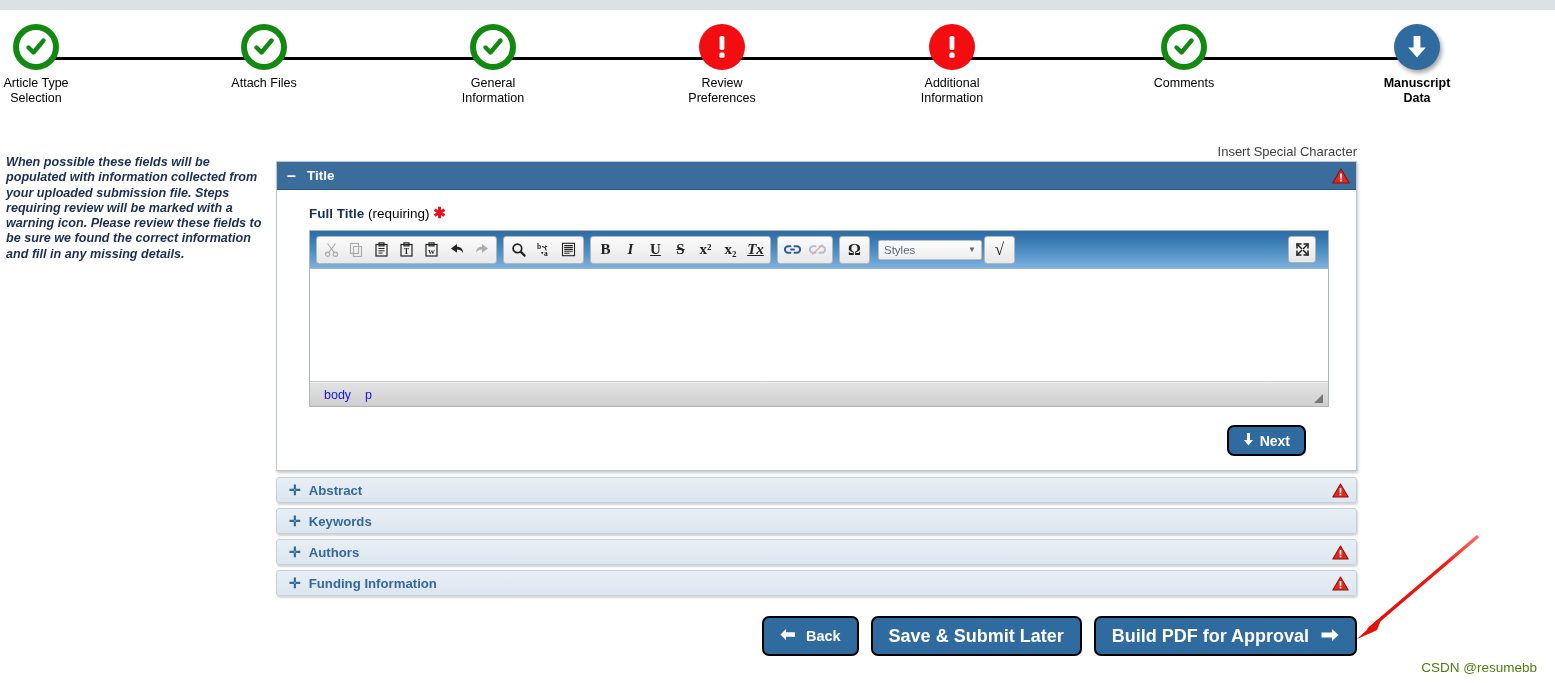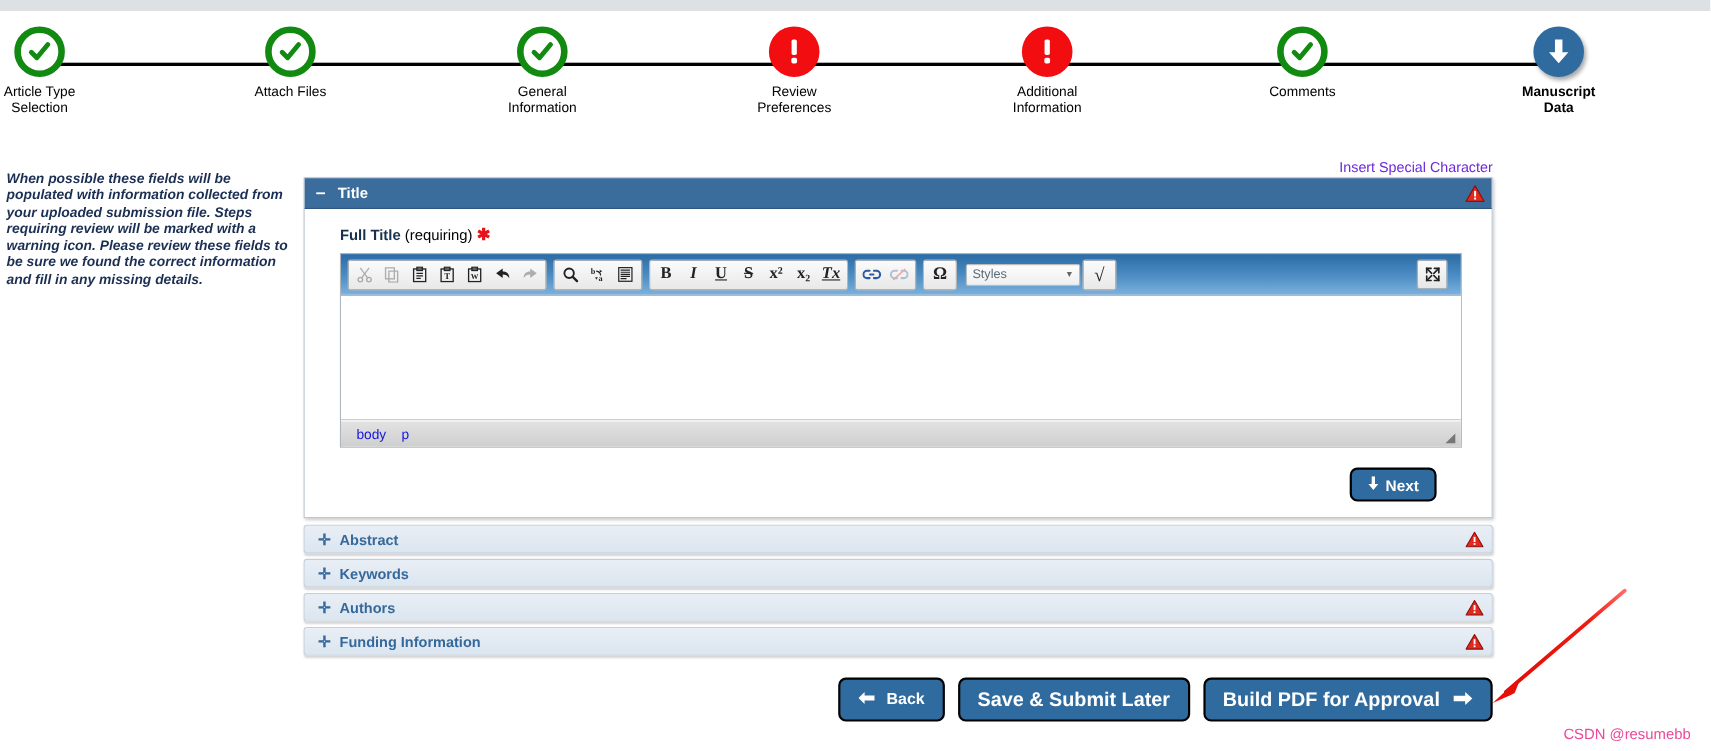--- a/index.html
+++ b/index.html
@@ -56,21 +56,21 @@
     position:absolute; left:6px; top:155px; width:266px;
     font-size:12.6px; line-height:15.3px;
     font-weight:bold; font-style:italic;
     color:#1b2f53;
     font-family:"Liberation Sans", sans-serif;
   }
 
   
   #special-char{
     position:absolute; right:198px; top:144px;
-    font-size:13px; color:#6d28d9; text-decoration:none;
+    font-size:13px; color:#404040; text-decoration:none;
     cursor:pointer;
   }
 
   
   #title-panel{
     position:absolute; left:276px; top:161px; width:1081px; height:310px;
     border:1px solid #bcc7d2;
     background:#ffffff;
     box-shadow:1px 2px 3px rgba(0,0,0,.22);
   }
@@ -226,21 +226,21 @@
   
   #annot{
     position:absolute; left:1345px; top:533px;
     width:150px; height:110px;
     pointer-events:none;
   }
 
   
   #watermark{
     position:absolute; right:18px; bottom:8px;
-    color:#ec4899; font-size:13.5px;
+    color:#4d7c0f; font-size:13.5px;
     font-family:"Liberation Sans", sans-serif;
   }
 </style>
 </head>
 <body>
 
 <div id="top-strip"></div>
 
 <div id="stepper">
   <div class="track"></div>

